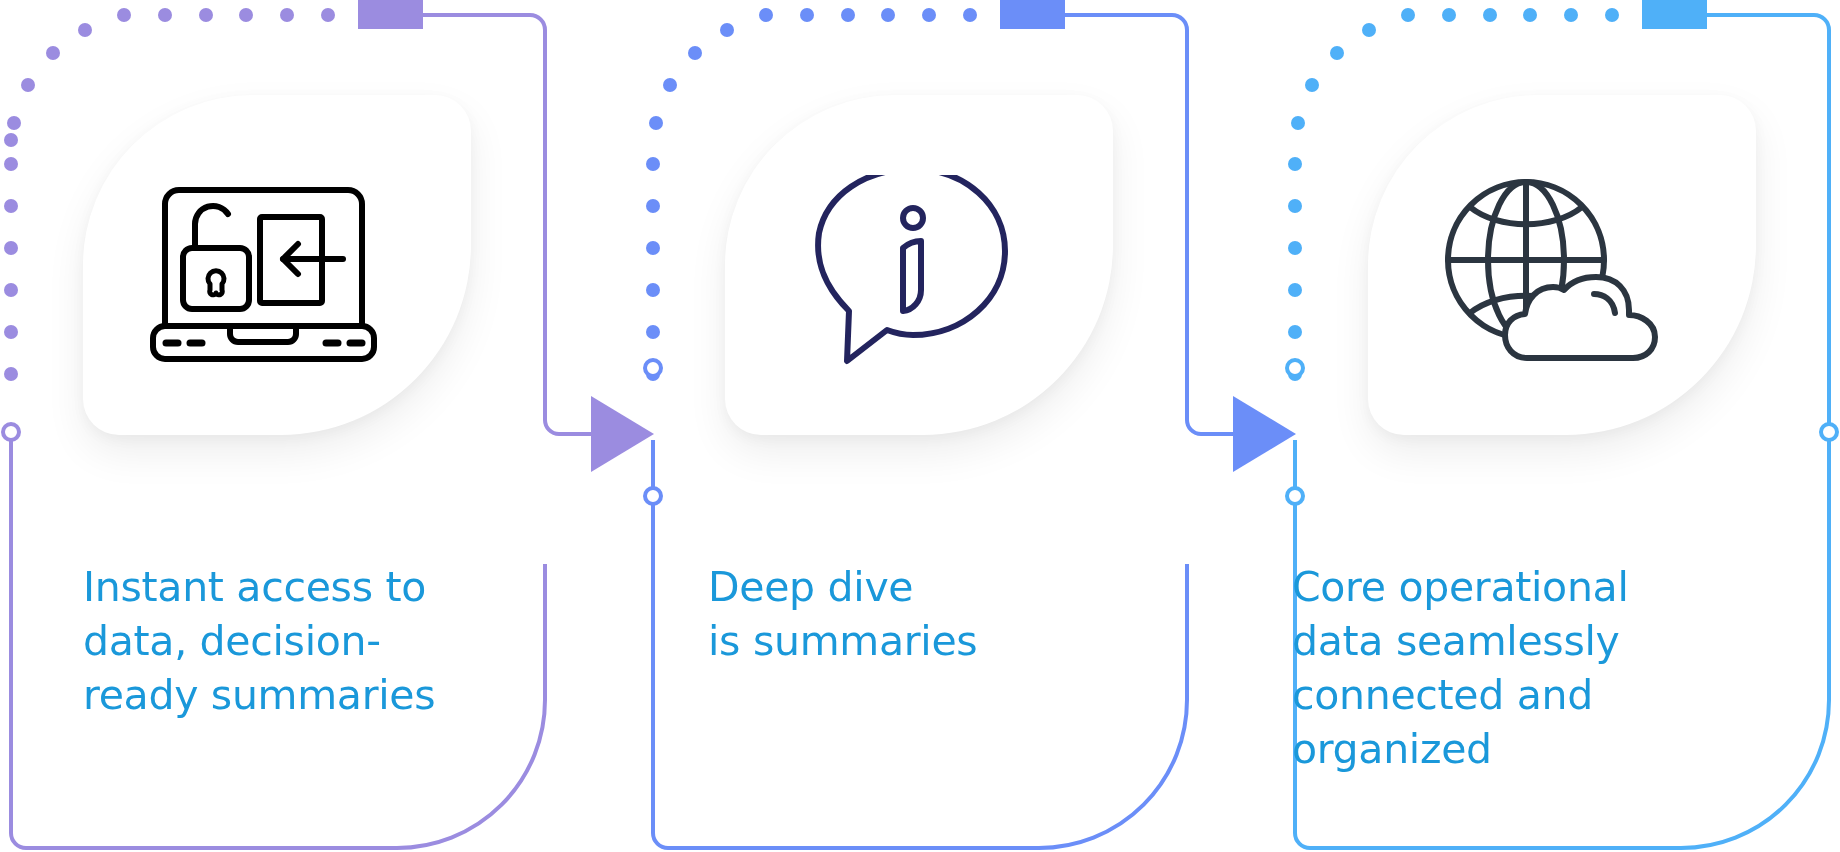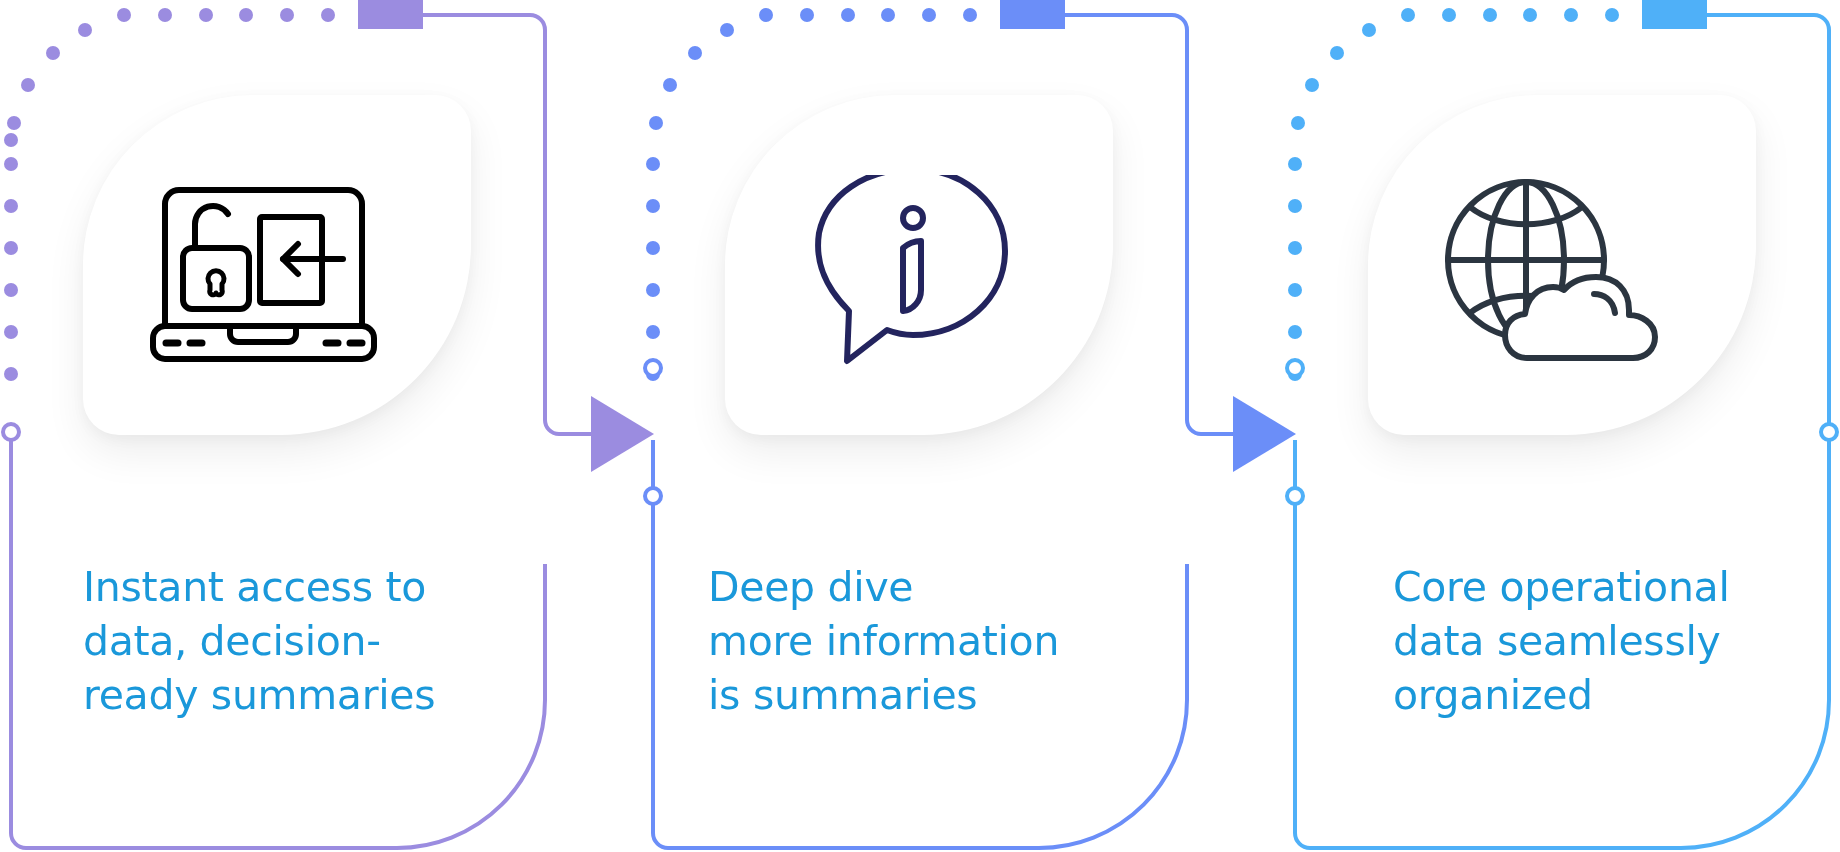--- a/index.html
+++ b/index.html
@@ -125,36 +125,36 @@
     <div class="icon-wrap" style="left:88px;top:80px">
       <svg width="200" height="190" viewBox="0 0 200 190" fill="none" stroke="#23245e" stroke-width="6" stroke-linejoin="round">
         <path d="M36 146 C10 120 2 95 6 68 C14 30 52 4 100 4 C152 4 192 40 192 86 C192 134 150 170 100 170 C90 170 82 168 74 165 L34 196 Z" transform="translate(0,-10)"></path>
         <circle cx="100" cy="43" r="10"></circle>
         <path d="M90 73 C98 66 106 66 108 66 V115 C108 126 100 135 90 136 Z"></path>
       </svg>
     </div>
   </div>
   <div class="step-text" style="left:708px">
     <span>Deep dive</span>
-    <span>more information</span>
     <span>is summaries</span>
   </div>
 
   <div class="card" style="left:1368px">
     <div class="icon-wrap" style="left:75px;top:80px">
       <svg width="220" height="190" viewBox="0 0 220 190" fill="none" stroke="#2b3540" stroke-width="6" stroke-linecap="round" stroke-linejoin="round">
         <circle cx="83" cy="85" r="78"></circle>
         <ellipse cx="83" cy="85" rx="38" ry="78"></ellipse>
         <line x1="83" y1="7" x2="83" y2="163"></line>
         <line x1="5" y1="85" x2="161" y2="85"></line>
         <path d="M27 32 C55 55 111 55 139 32"></path>
         <path d="M27 138 C55 115 111 115 139 138"></path>
         <path d="M84 183 C70 183 62 172 62 160 C62 148 70 140 82 139 C84 124 94 112 110 112 C116 112 118 113 121 115 C130 105 141 102 153 102 C173 102 186 115 186 135 V140 C198 140 212 148 212 162 C212 174 203 183 190 183 Z" fill="#ffffff"></path>
         <path d="M151 119 C160 119 170 124 172 138"></path>
       </svg>
     </div>
   </div>
-  <div class="step-text" style="left:1393px">
+  <div class="step-text" style="left:1292px">
     <span>Core operational</span>
     <span>data seamlessly</span>
+    <span>connected and</span>
     <span>organized</span>
   </div>
 </div>
 
 </body></html>

